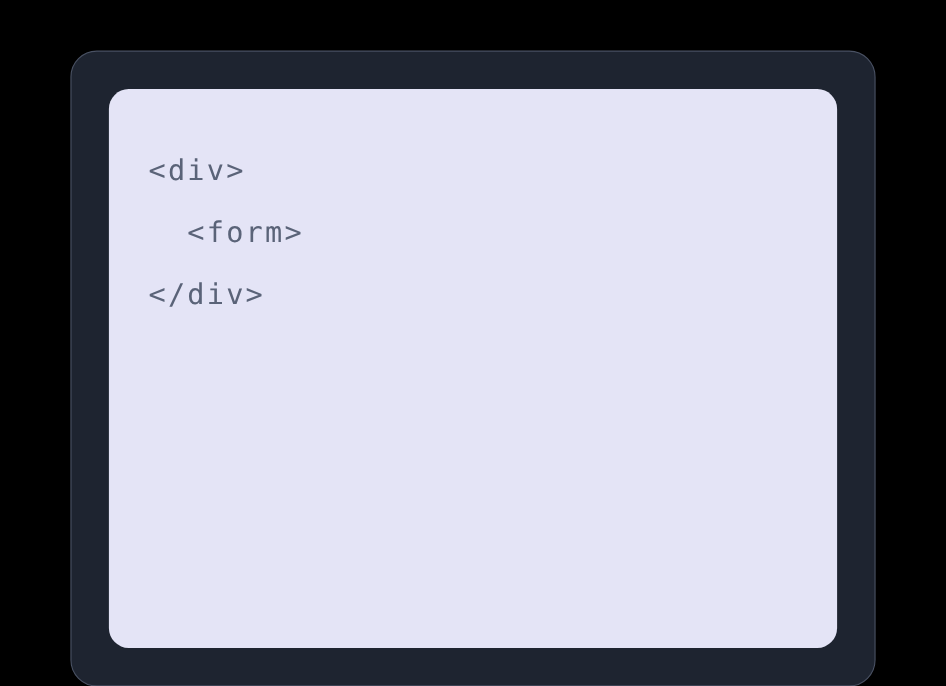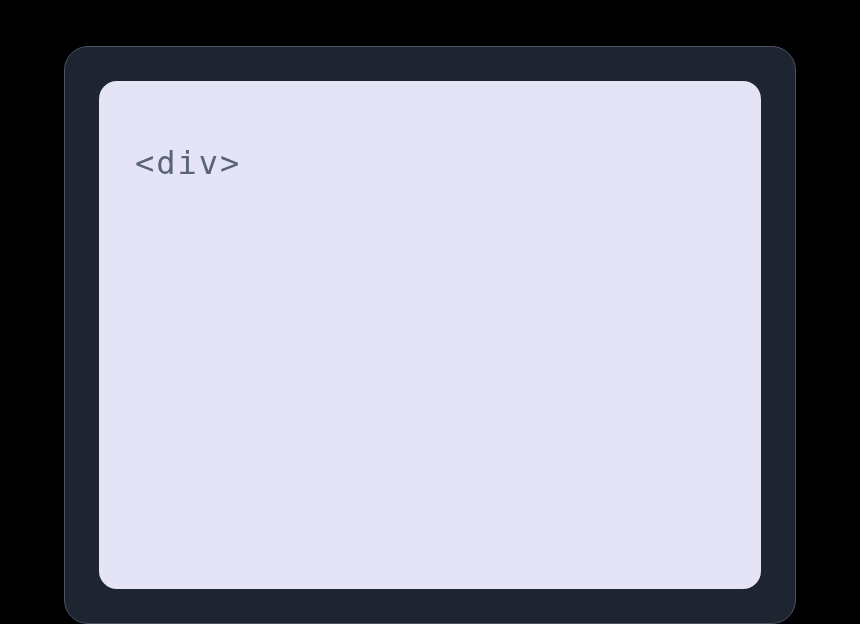--- a/index.html
+++ b/index.html
@@ -26,27 +26,29 @@
     }
     .code-inner {
       width: 100%;
       height: 100%;
       background: #e4e4f6;
       border-radius: 18px;
       padding: 48px 36px;
     }
     .code-line {
       font-family: 'Menlo', 'Consolas', 'Monaco', monospace;
-      font-size: 32px;
+      font-size: 26px;
       color: #5a6378;
       line-height: 2.15;
       white-space: pre;
       letter-spacing: 2px;
     }
   </style>
 </head>
 <body>
 
 <div class="code-container">
   <div class="code-inner">
     <div class="code-line">&lt;div&gt;</div>
+    <div class="code-line">  &lt;form&gt;</div>
+    <div class="code-line">&lt;/div&gt;</div>
   </div>
 </div>
 
 </body></html>

